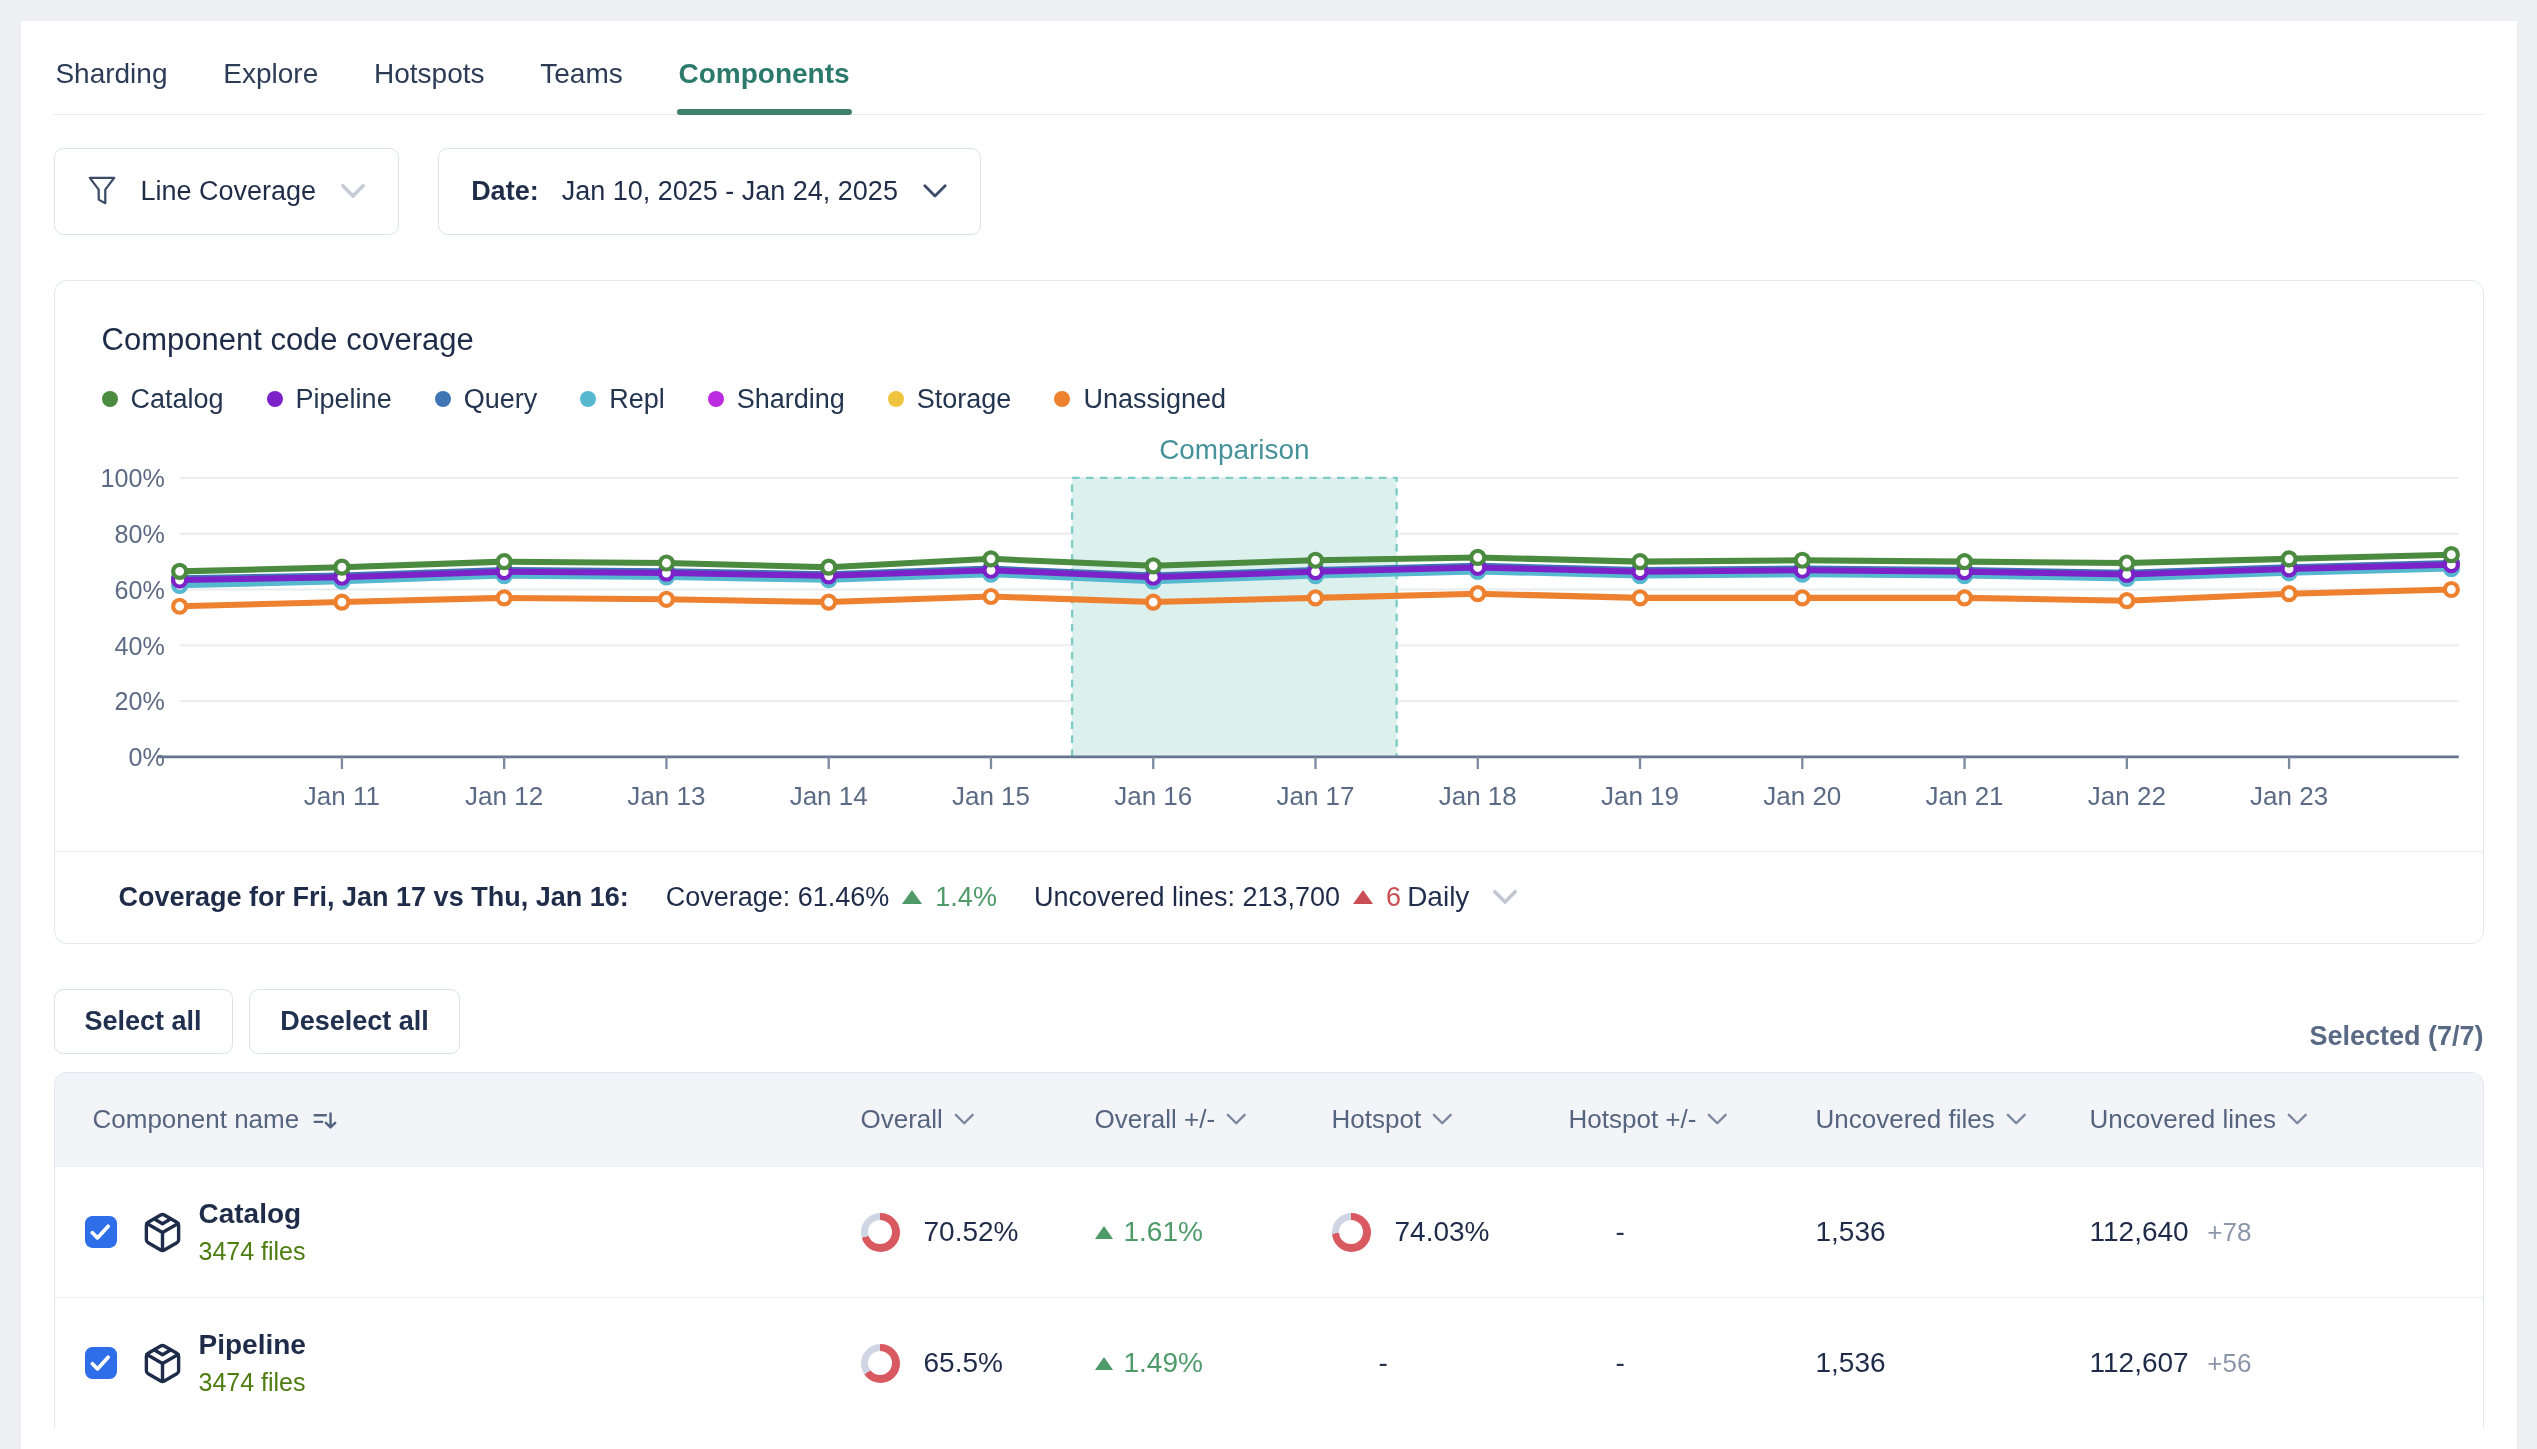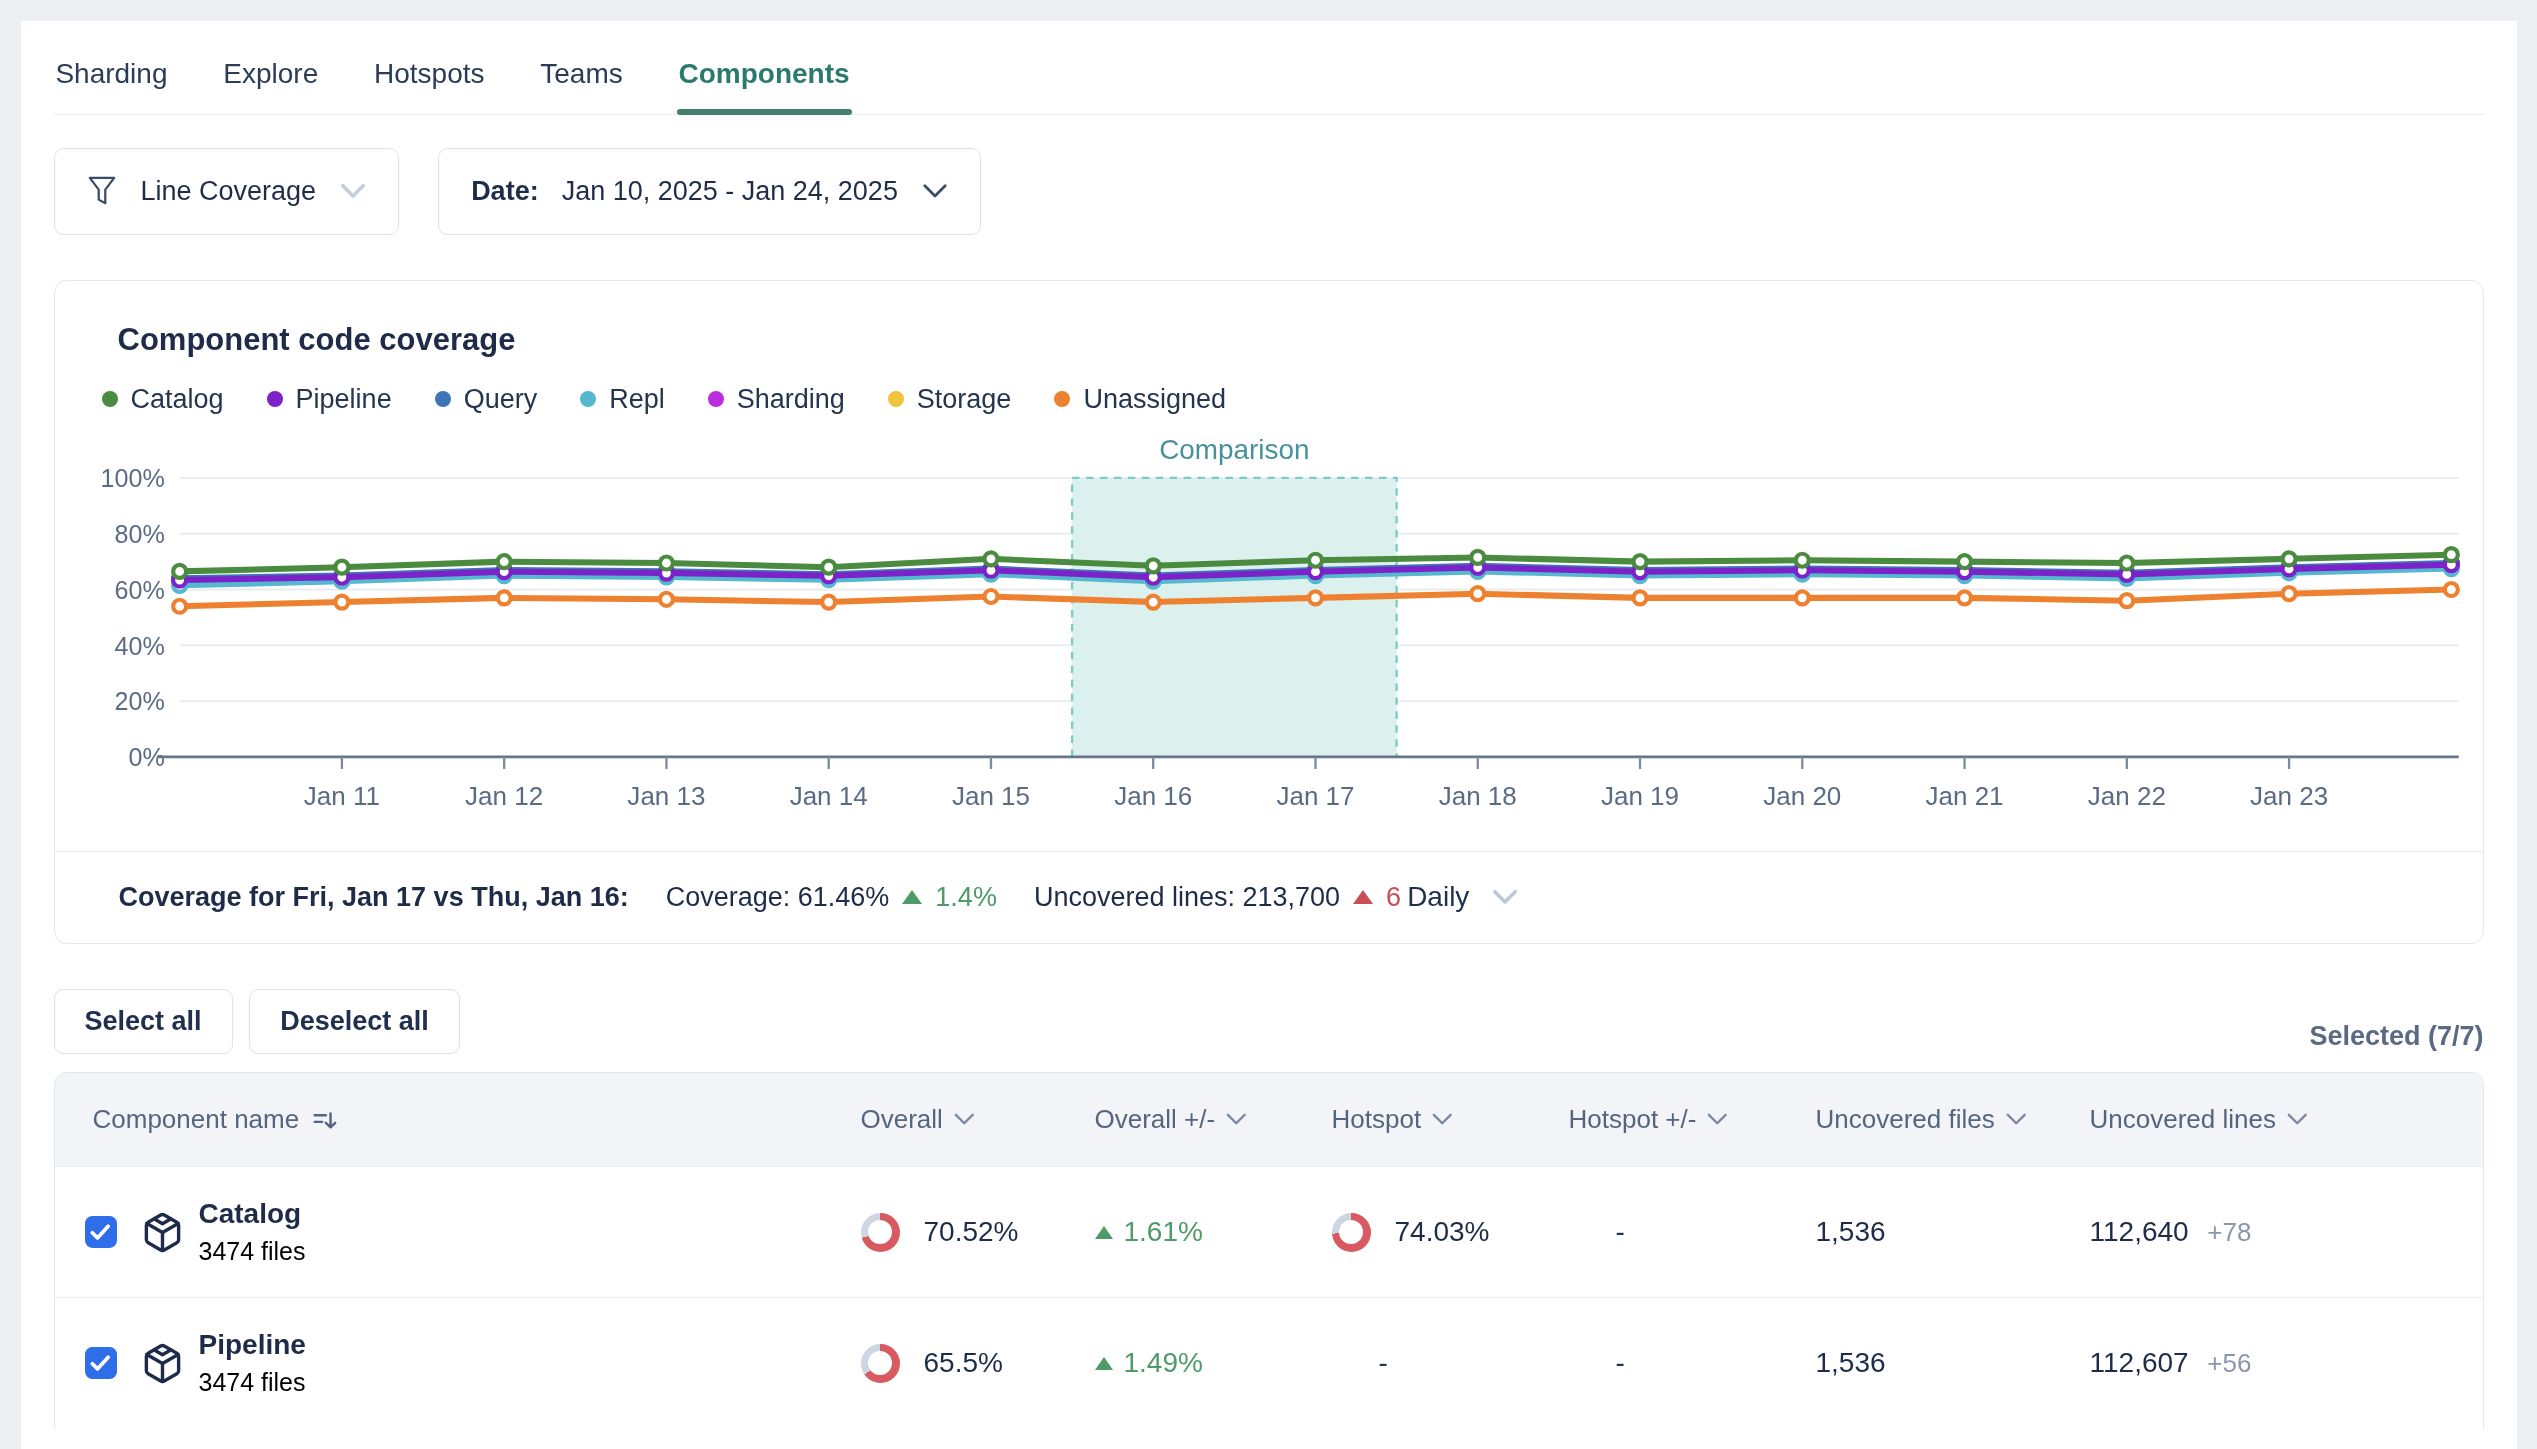--- a/index.html
+++ b/index.html
@@ -16,21 +16,21 @@
   .tab.active{color:#2b7a6c;font-weight:700;}
   .tab.active::after{content:"";position:absolute;left:0;right:0;bottom:-1.9px;height:6.5px;background:#41806f;border-radius:3.7px;}
 
   
   .filters{display:flex;gap:39px;margin-top:33px;}
   .filter-box{height:87px;border:1.9px solid #dde2ea;border-radius:9.3px;background:#fff;display:flex;align-items:center;padding:0 32px;gap:24px;font-size:27px;color:#1f2d49;font-family:inherit;cursor:pointer;}
   .filter-box b{font-weight:700;margin-right:23px;}
 
   
   .card{margin-top:45px;border:1.9px solid #e2e6ed;border-radius:13px;background:#fff;}
-  .card-title{margin:41px 0 0 63px;font-size:31px;font-weight:700;color:#1e2c49;}
+  .card-title{margin:41px 0 0 47px;font-size:31px;font-weight:400;color:#1e2c49;}
   .legend{display:flex;align-items:center;gap:43px;margin:26px 0 0 47px;font-size:27px;color:#243550;}
   .legend-item{display:flex;align-items:center;gap:13px;cursor:pointer;}
   .legend-dot{width:16px;height:16px;border-radius:50%;flex:0 0 auto;}
   .chart{margin-top:9.3px;}
   .chart svg{display:block;width:100%;height:auto;}
   svg text{font-family:"Liberation Sans", sans-serif;}
 
   .card-footer{border-top:1.9px solid #e9ecf1;margin-top:13px;height:91px;display:flex;align-items:center;padding:0 64px;}
   .foot-left{display:flex;align-items:center;gap:37px;font-size:27px;color:#1e2c49;}
   .foot-left .lead{font-weight:700;}
@@ -52,21 +52,21 @@
   .thead,.trow{display:grid;grid-template-columns:806px 234px 237px 237px 247px 274px 1fr;align-items:center;}
   .thead{background:#f2f4f7;height:93px;color:#56657f;font-size:26px;font-weight:500;}
   .th{display:flex;align-items:center;gap:11px;cursor:pointer;}
   .th:first-child{padding-left:38px;}
   .trow{height:130px;border-top:1.9px solid #eceef2;background:#fff;}
   .cell{display:flex;align-items:center;}
   .name-cell{padding-left:30px;}
   .checkbox{width:32px;height:32px;border-radius:7.4px;background:#2e6ee8;display:flex;align-items:center;justify-content:center;margin-right:24px;flex:0 0 auto;cursor:pointer;}
   .pkg{margin-right:15px;flex:0 0 auto;}
   .comp-name{font-size:28px;font-weight:700;color:#1e2c49;cursor:pointer;}
-  .comp-files{font-size:25px;color:#000000;margin-top:7.4px;}
+  .comp-files{font-size:25px;color:#4d7c0f;margin-top:7.4px;}
   .donut{width:39px;height:39px;border-radius:50%;position:relative;margin-right:24px;flex:0 0 auto;}
   .donut::after{content:"";position:absolute;inset:7.4px;background:#fff;border-radius:50%;}
   .val{font-size:28px;color:#1e2c49;}
   .dash{font-size:28px;color:#24344d;padding-left:47px;}
   .delta{display:flex;align-items:center;gap:11px;font-size:28px;color:#4a9465;}
   .delta .tri{border-left-width:9.3px;border-right-width:9.3px;border-bottom-width:13px;}
   .lines-delta{font-size:26px;color:#8b96aa;margin-left:18.6px;}
 </style>
 </head>
 <body>

